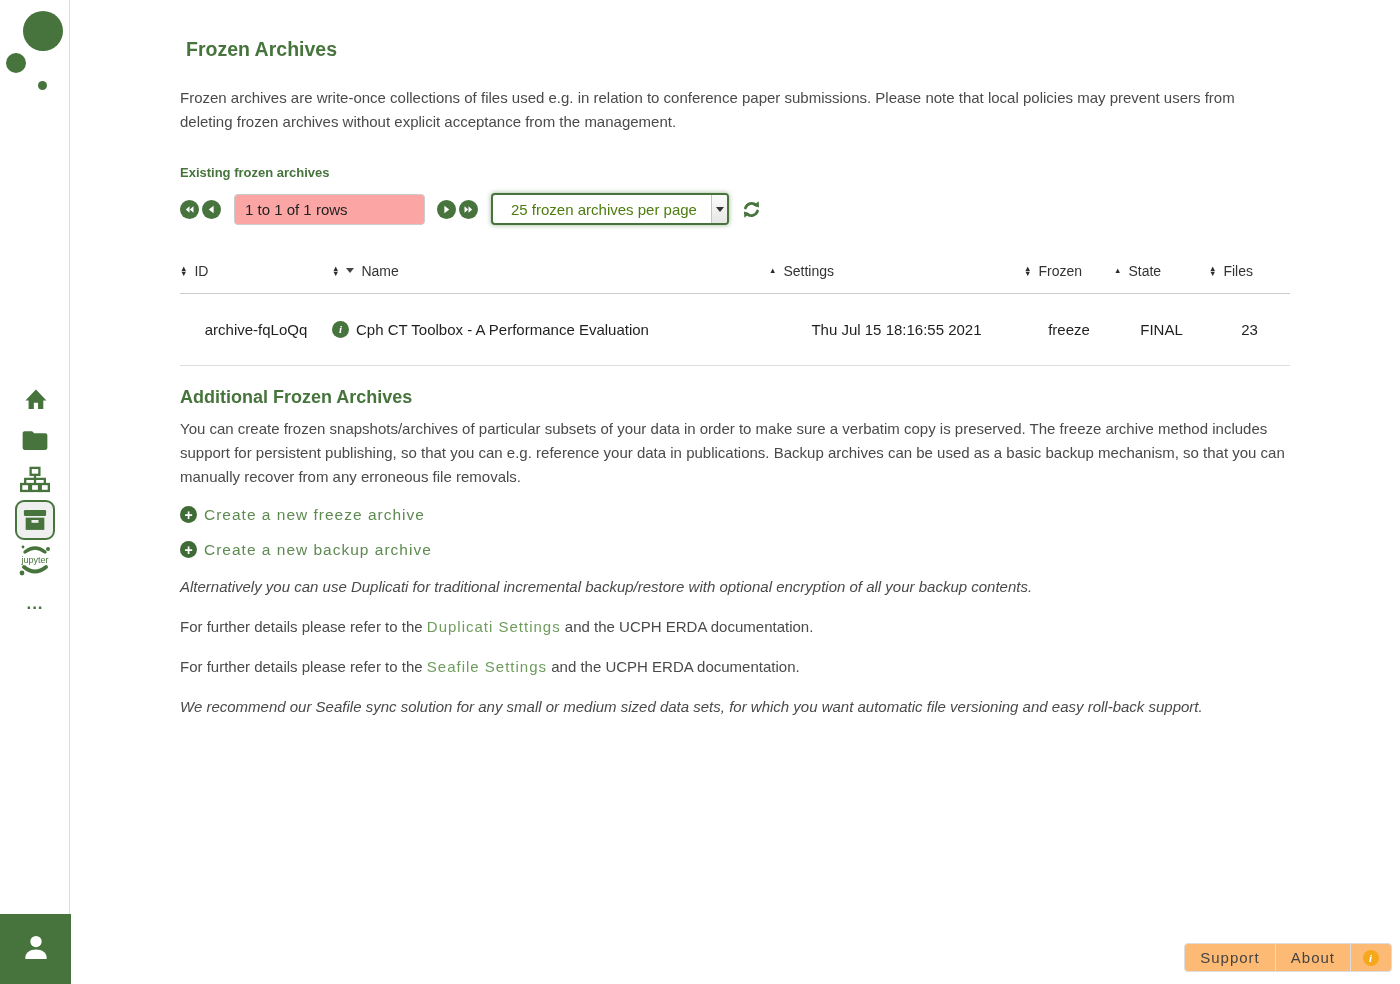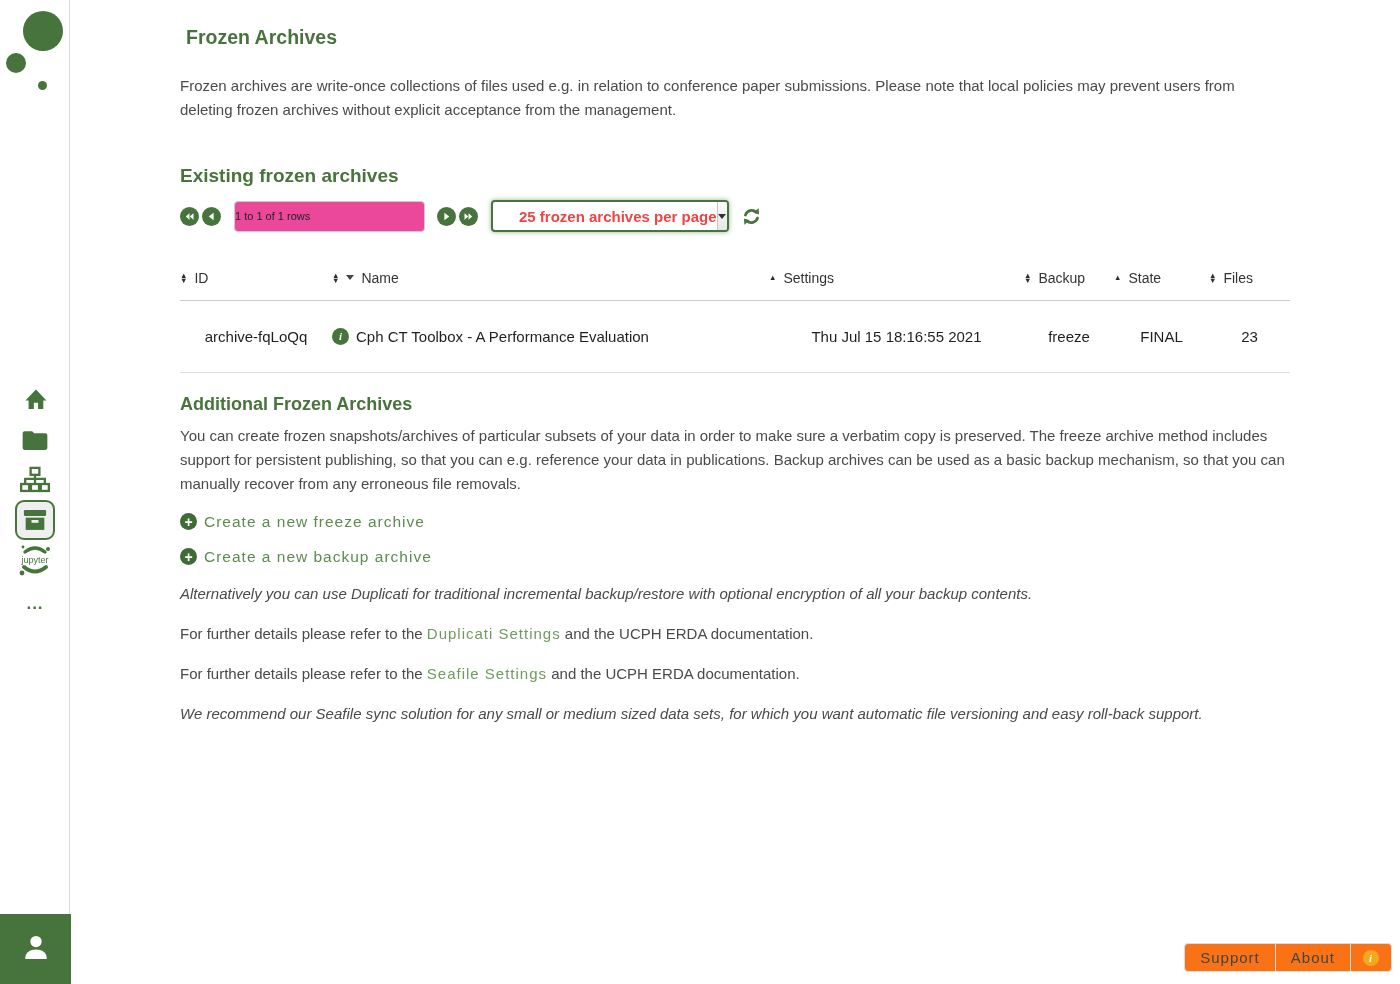--- a/index.html
+++ b/index.html
@@ -15,31 +15,31 @@
   .nav-item { position:absolute; left:0; width:70px; height:36px; display:flex; align-items:center; justify-content:center; cursor:pointer; }
   .nav-item svg { display:block; }
   .nav-sel-box { position:absolute; left:15px; top:500px; width:40px; height:40px; border:2px solid var(--green); background:#efefef; border-radius:9px; }
   .jup-text { font-size:9px; fill:var(--green); font-family:"Liberation Sans",sans-serif; }
   .more-dots { color:var(--green); font-weight:bold; font-size:17px; letter-spacing:1px; line-height:8px; }
   .user-box { position:absolute; left:0; bottom:0; width:71px; height:70px; background:var(--green); display:flex; align-items:center; justify-content:center; cursor:pointer; }
 
   
   :root { --green:#46743C; --linkgreen:#6f9c5d; --hdr:#46743C; }
   .main { position:absolute; left:180px; top:0; width:1110px; }
-  h1.page-title { padding-top:26px; padding-left:6px; font-size:19.5px; font-weight:bold; color:var(--hdr); }
+  h1.page-title { padding-top:38px; padding-left:6px; font-size:19.5px; font-weight:bold; color:var(--hdr); }
   p.intro { margin-top:25px; font-size:15px; line-height:24px; color:#4a4a4a; }
-  h2.sec { margin-top:43px; font-size:19px; font-weight:bold; color:var(--hdr); }
+  h2.sec { margin-top:31px; font-size:13px; font-weight:bold; color:var(--hdr); }
   h2.sec2 { margin-top:21px; font-size:18px; font-weight:bold; color:var(--hdr); }
 
   
   .pager { margin-top:13px; display:flex; align-items:center; }
   .pbtn { width:19px; height:19px; border-radius:50%; background:var(--green); display:flex; align-items:center; justify-content:center; cursor:pointer; margin-right:3px; border:none; }
-  .rows-input { margin-left:10px; margin-right:12px; width:191px; height:31px; border:1px solid #ccc; border-radius:4px; background:#ec4899; font-family:"Liberation Sans",sans-serif; font-size:11px; color:#222; padding-left:0; }
+  .rows-input { margin-left:10px; margin-right:12px; width:191px; height:31px; border:1px solid #ccc; border-radius:4px; background:#fca5a5; font-family:"Liberation Sans",sans-serif; font-size:15px; color:#222; padding-left:10px; }
   .psel { margin-left:10px; width:238px; height:32px; border:2px solid var(--green); border-radius:4px; box-shadow:0 0 5px rgba(70,116,60,.55); display:flex; align-items:center; cursor:pointer; background:#fff; }
-  .psel .lbl { flex:1; font-size:15px; color:#ef4444; padding-left:26px; white-space:nowrap;font-weight:bold; }
+  .psel .lbl { flex:1; font-size:15px; color:#4d7c0f; padding-left:18px; white-space:nowrap; }
   .psel .strip { width:16px; align-self:stretch; background:linear-gradient(#fcfcfc,#e6e6e4); border-left:1px solid #c6c6c4; display:flex; align-items:center; justify-content:center; border-radius:0 2px 2px 0; }
   .psel .strip .car { width:0; height:0; border-left:4px solid transparent; border-right:4px solid transparent; border-top:5px solid #333; }
   .refresh { margin-left:12px; cursor:pointer; display:flex; }
 
   
   .tbl { margin-top:24px; width:1110px; border-collapse:collapse; table-layout:fixed; }
   .tbl th { height:44px; vertical-align:middle; text-align:left; font-size:14px; font-weight:normal; color:#333; cursor:pointer; }
   .tbl td { height:72px; vertical-align:middle; font-size:15px; color:#1f1f1f; border-top:1px solid #ccc; border-bottom:1px solid #ddd;text-align:center; }
   .hflex { display:flex; align-items:center; gap:7px; }
   .sorter { display:inline-flex; flex-direction:column; align-items:center; line-height:5px; font-size:7.5px; color:#2b2b2b; }
@@ -51,21 +51,21 @@
   
   p.body { margin-top:16px; font-size:15px; line-height:24px; color:#4a4a4a; }
   .create-row { margin-top:17px; display:flex; align-items:center; gap:7px; cursor:pointer; }
   .plus-i { width:17px; height:17px; border-radius:50%; background:#3f6b37; color:#fff; display:flex; align-items:center; justify-content:center; font-size:14px; font-weight:bold; line-height:1; flex:none; }
   .glink { color:#5d8a50; font-size:15.5px; letter-spacing:1px; text-decoration:none; cursor:pointer; }
   .glink2 { color:var(--linkgreen); letter-spacing:1px; text-decoration:none; cursor:pointer;text-align:right; }
   .gap-lg { margin-top:41px;font-style:italic; }
 
   
   .footer { position:absolute; right:8px; bottom:12px; display:flex; }
-  .fcell { border:1px solid #ddd; background:#f97316; padding:5px 15px; font-size:15px; letter-spacing:1px; color:#444; cursor:pointer; margin-left:-1px; display:flex; align-items:center; }
+  .fcell { border:1px solid #ddd; background:#fdba74; padding:5px 15px; font-size:15px; letter-spacing:1px; color:#444; cursor:pointer; margin-left:-1px; display:flex; align-items:center; }
   .fcell:first-child { border-radius:4px 0 0 4px; margin-left:0; }
   .fcell:last-child { border-radius:0 4px 4px 0; padding:5px 12px; }
   .warn-i { width:16px; height:16px; border-radius:50%; background:#f5a81c; color:#fff; display:flex; align-items:center; justify-content:center; font-size:11px; font-weight:bold; font-style:italic; font-family:"Liberation Serif",serif; }
 </style>
 </head>
 <body>
 
 <aside class="sidebar">
   <div class="logo">
     <div class="c1"></div>
@@ -228,21 +228,21 @@
               </span>
           <span>Settings</span>
             </span>
         </th>
         <th>
           <span class="hflex">
               <span class="sorter">
                 <span>▲</span>
                 <span>▼</span>
               </span>
-          <span>Backup</span>
+          <span>Frozen</span>
             </span>
         </th>
         <th>
           <span class="hflex">
               <span class="sorter">
                 <span>▲</span>
               </span>
           <span>State</span>
             </span>
         </th>

